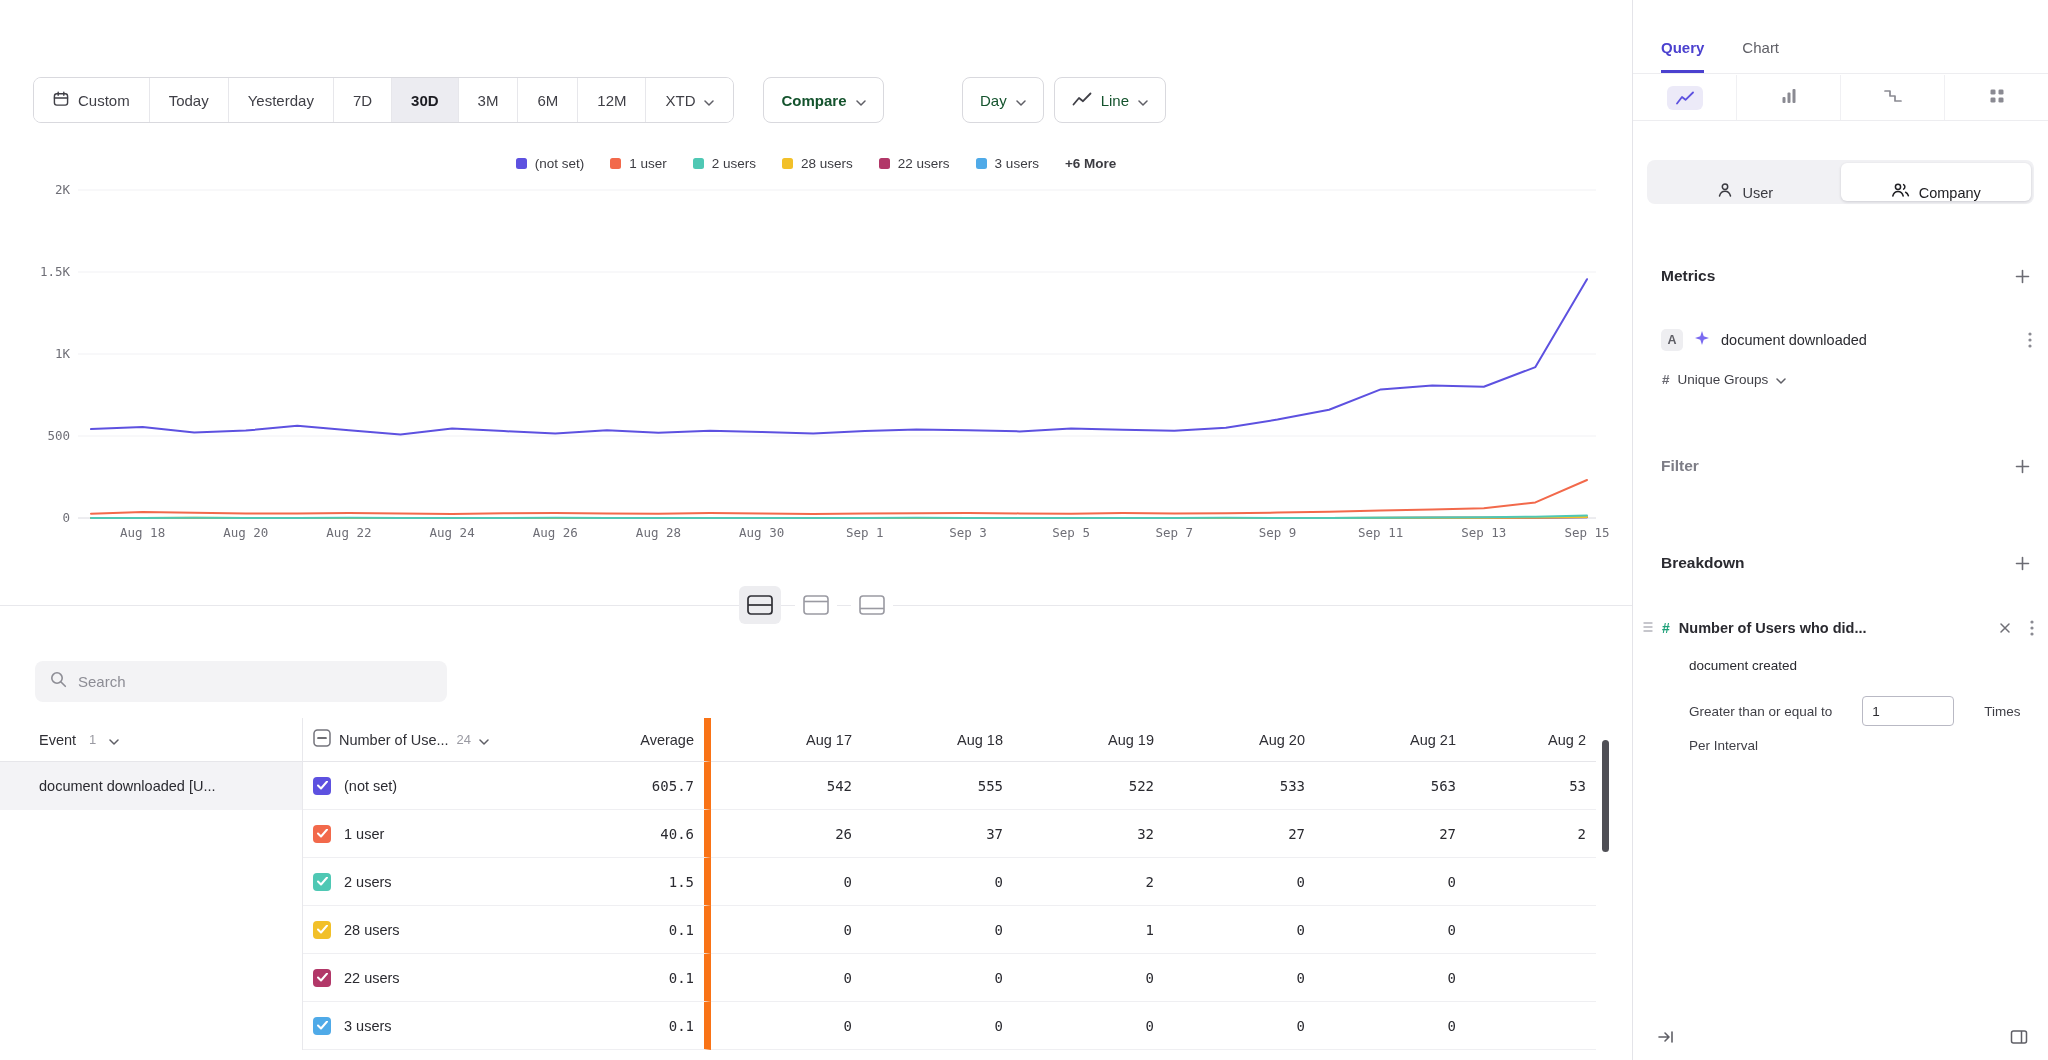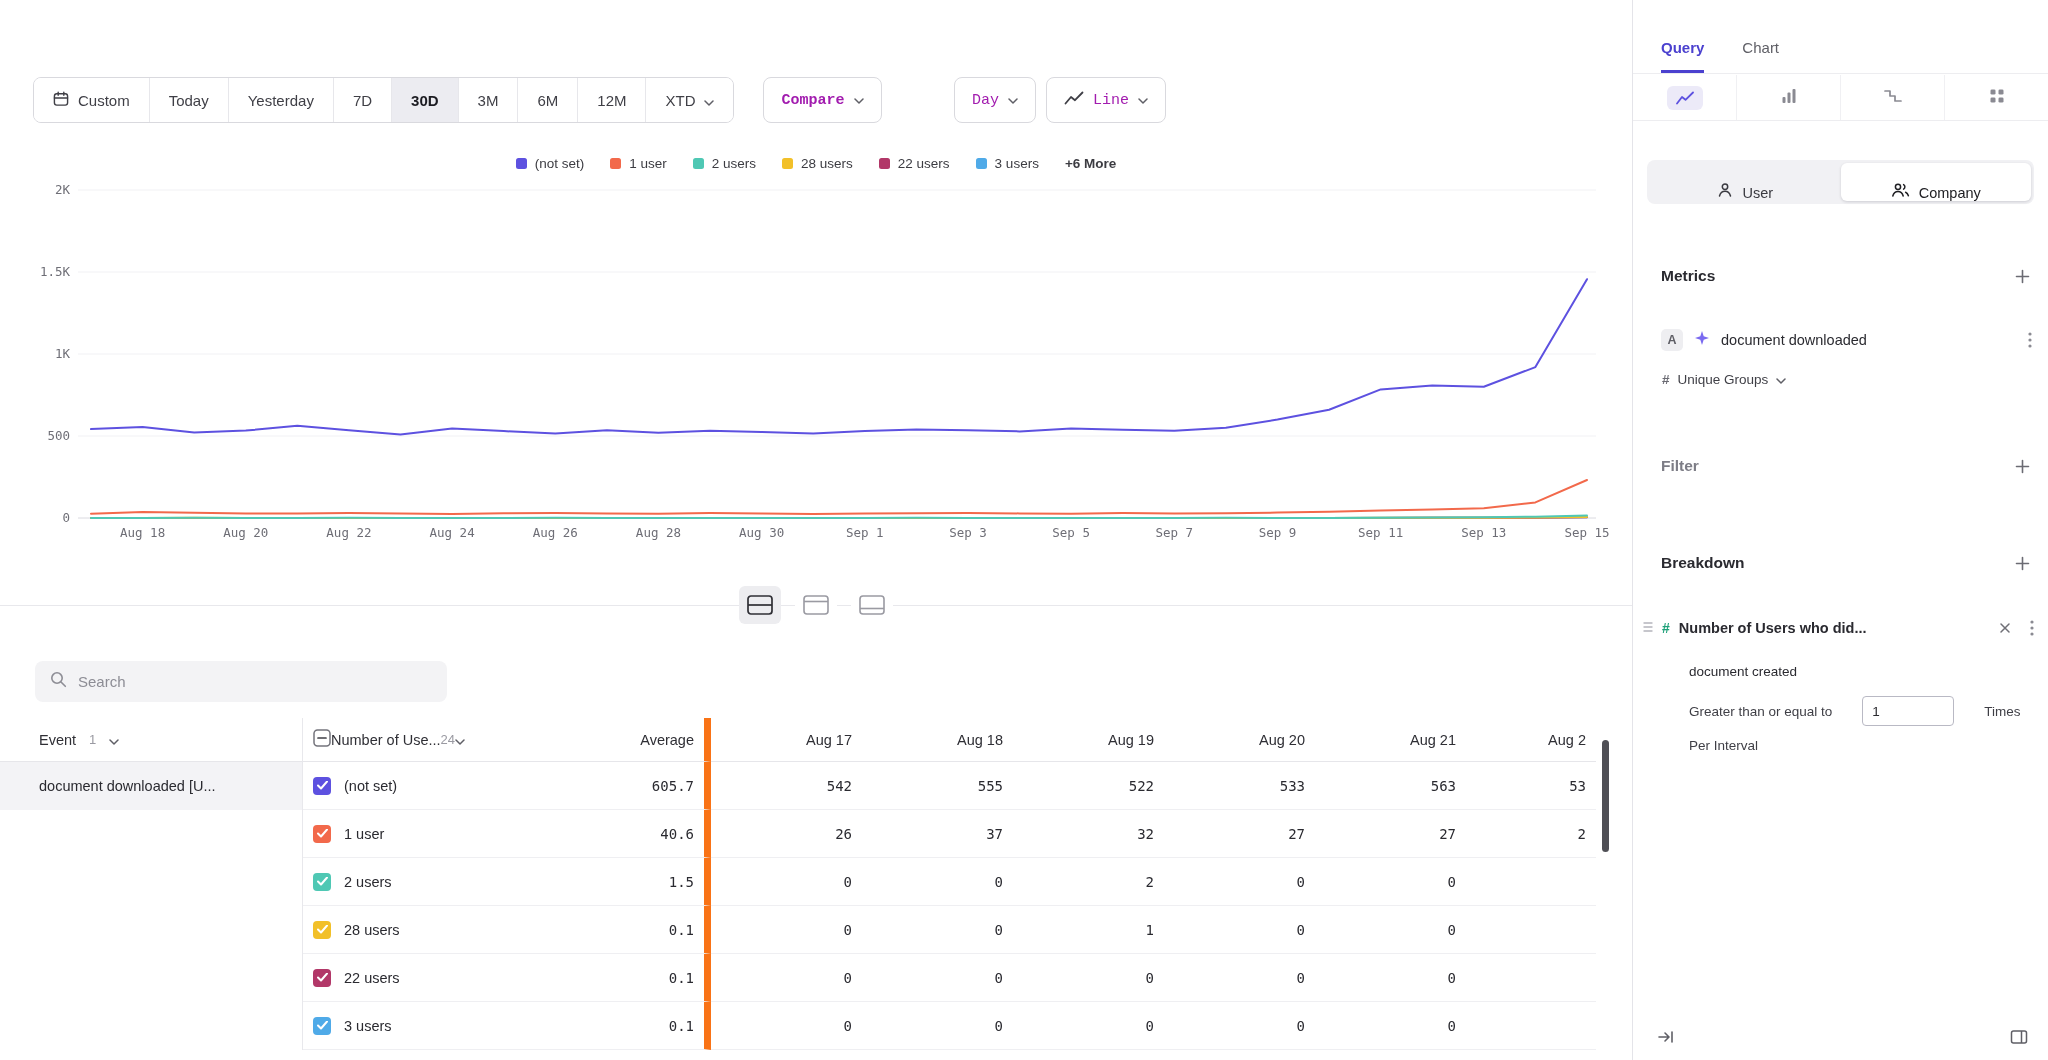--- a/index.html
+++ b/index.html
@@ -8,21 +8,21 @@
 
   
   .main{position:absolute;left:0;top:0;width:1632px;height:1060px;background:#fff}
 
   
   .toolbar{position:absolute;left:33px;right:466px;top:77px;height:46px;display:flex;align-items:center}
   .seg{display:flex;height:46px;border:1px solid #d9d9de;border-radius:8px;overflow:hidden;background:#fff}
   .seg-item{display:flex;align-items:center;gap:9px;padding:0 19px;font-size:15px;color:#3f3f46;background:#fff;border:none;border-left:1px solid #e7e7eb;cursor:pointer;font-family:inherit}
   .seg-item:first-child{border-left:none}
   .seg-item.sel{background:#ececf1;font-weight:700;color:#1c1c22}
-  .btn{display:inline-flex;align-items:center;gap:9px;height:46px;padding:16px 17px;border:1px solid #d9d9de;border-radius:8px;background:#fff;font-size:15px;font-weight:500;color:#a21caf;cursor:pointer;font-family:Liberation Mono, monospace}
+  .btn{display:inline-flex;align-items:center;gap:9px;height:46px;padding:16px 17px;border:1px solid #d9d9de;border-radius:8px;background:#fff;font-size:15px;font-weight:500;color:#14532d;cursor:pointer;font-family:Liberation Sans, sans-serif}
   .btn.compare{margin-left:29px;font-weight:600}
   .tspacer{flex:1}
   .btn.chart-type{margin-left:10px}
   .chev{display:inline-block;color:#5f5f66}
 
   
   .legend{position:absolute;top:156px;left:0;width:1632px;display:flex;justify-content:center;align-items:center;gap:26px;font-size:13.5px;color:#3c3c42}
   .lg-item{display:flex;align-items:center;cursor:pointer}
   .sw{width:11px;height:11px;border-radius:2.5px;display:inline-block;margin-right:8px}
   .lg-more{font-weight:600;color:#3c3c42;cursor:pointer}
@@ -44,21 +44,21 @@
 
   
   .table{position:absolute;top:718px;left:0;width:1632px;bottom:0}
   .thead,.trow{display:grid;grid-template-columns:303px 253px 155px 151px 151px 151px 151px 151px 130px}
   .thead{height:44px}
   .trow{height:48px}
   .hc,.tc{display:flex;align-items:center;height:100%}
   .hc{border-bottom:1px solid #e6e6ea;font-size:14.5px;font-weight:500;color:#2f2f35}
   .tc{border-bottom:1px solid #efeff2}
   .hc.ev{padding-left:39px;gap:13px;border-right:1px solid #e8e8ec;cursor:pointer}
-  .hc.grp{padding-left:10px;cursor:pointer}
+  .hc.grp{padding-left:10px;gap:8px;cursor:pointer}
   .hc.num,.tc.num{justify-content:flex-end;padding-right:10px}
   .hc.avg,.tc.avg{border-right:7px solid #f97316}
   .cnt{color:#9a9aa2;font-size:13px;font-weight:400}
   .tc.ev{border-bottom:none;border-right:1px solid #e8e8ec}
   .evcell{width:100%;height:100%;background:#f3f3f6;display:flex;align-items:center;padding-left:39px;font-size:14.5px;color:#2a2a30;white-space:nowrap;overflow:hidden;cursor:pointer}
   .tc.name{padding-left:10px;gap:13px;font-size:14.5px;color:#2a2a30}
   .cbx{width:18px;height:18px;min-width:18px;border-radius:4px;display:flex;align-items:center;justify-content:center;cursor:pointer}
   .tc.num{font-family:"DejaVu Sans Mono",monospace;font-size:14px;color:#2a2a30}
   .scrollbar{position:absolute;left:1602px;top:740px;width:7px;height:112px;background:#4f4f55;border-radius:4px}
 
@@ -82,21 +82,21 @@
   .badge{width:22px;height:22px;background:#eeeef1;border-radius:5px;display:flex;align-items:center;justify-content:center;font-size:12.5px;font-weight:600;color:#5f5f66}
   .metric-name{font-size:14.5px;font-weight:500;color:#2a2a30}
   .kebab{margin-left:auto;cursor:pointer;display:flex}
   .measure-row{position:absolute;top:364px;left:29px;right:16px;height:30px;display:flex;align-items:center;gap:8px;cursor:pointer}
   .hash-gray{font-size:13.5px;font-weight:700;color:#6a6a72}
   .measure-lbl{font-size:13.5px;font-weight:500;color:#3f3f46}
   .bd-1{position:absolute;top:608px;left:10px;right:14px;height:40px;display:flex;align-items:center;gap:9px}
   .hash-green{font-size:14px;font-weight:700;color:#1fa179}
   .bd-title{font-size:14.5px;font-weight:600;color:#2a2a30;white-space:nowrap;overflow:hidden;text-overflow:ellipsis;flex:1}
   .xbtn{cursor:pointer;display:flex;padding:2px}
-  .bd-2{position:absolute;top:658px;left:56px;right:14px;height:26px;display:flex;align-items:center;font-size:13.5px;color:#2a2a30}
+  .bd-2{position:absolute;top:658px;left:56px;right:14px;height:26px;display:flex;align-items:flex-start;font-size:13.5px;color:#2a2a30}
   .bd-3{position:absolute;top:694px;left:56px;right:10px;height:34px;display:flex;align-items:center;gap:30px;font-size:13.5px;color:#3f3f46}
   .bd-3 input{width:92px;height:30px;border:1px solid #b9b9c4;border-radius:4px;padding-left:9px;font-size:13.5px;color:#2a2a30;outline:none;font-family:inherit;background:#fff}
   .bd-4{position:absolute;top:732px;left:56px;height:26px;display:flex;align-items:center;font-size:13.5px;color:#3f3f46}
   .sb-bottom{position:absolute;bottom:0;left:0;right:0;height:46px;display:flex;align-items:center;justify-content:space-between;padding:0 20px 0 24px}
   .icbtn{cursor:pointer;display:flex}
 </style>
 </head>
 <body>
 
 <div class="main">

